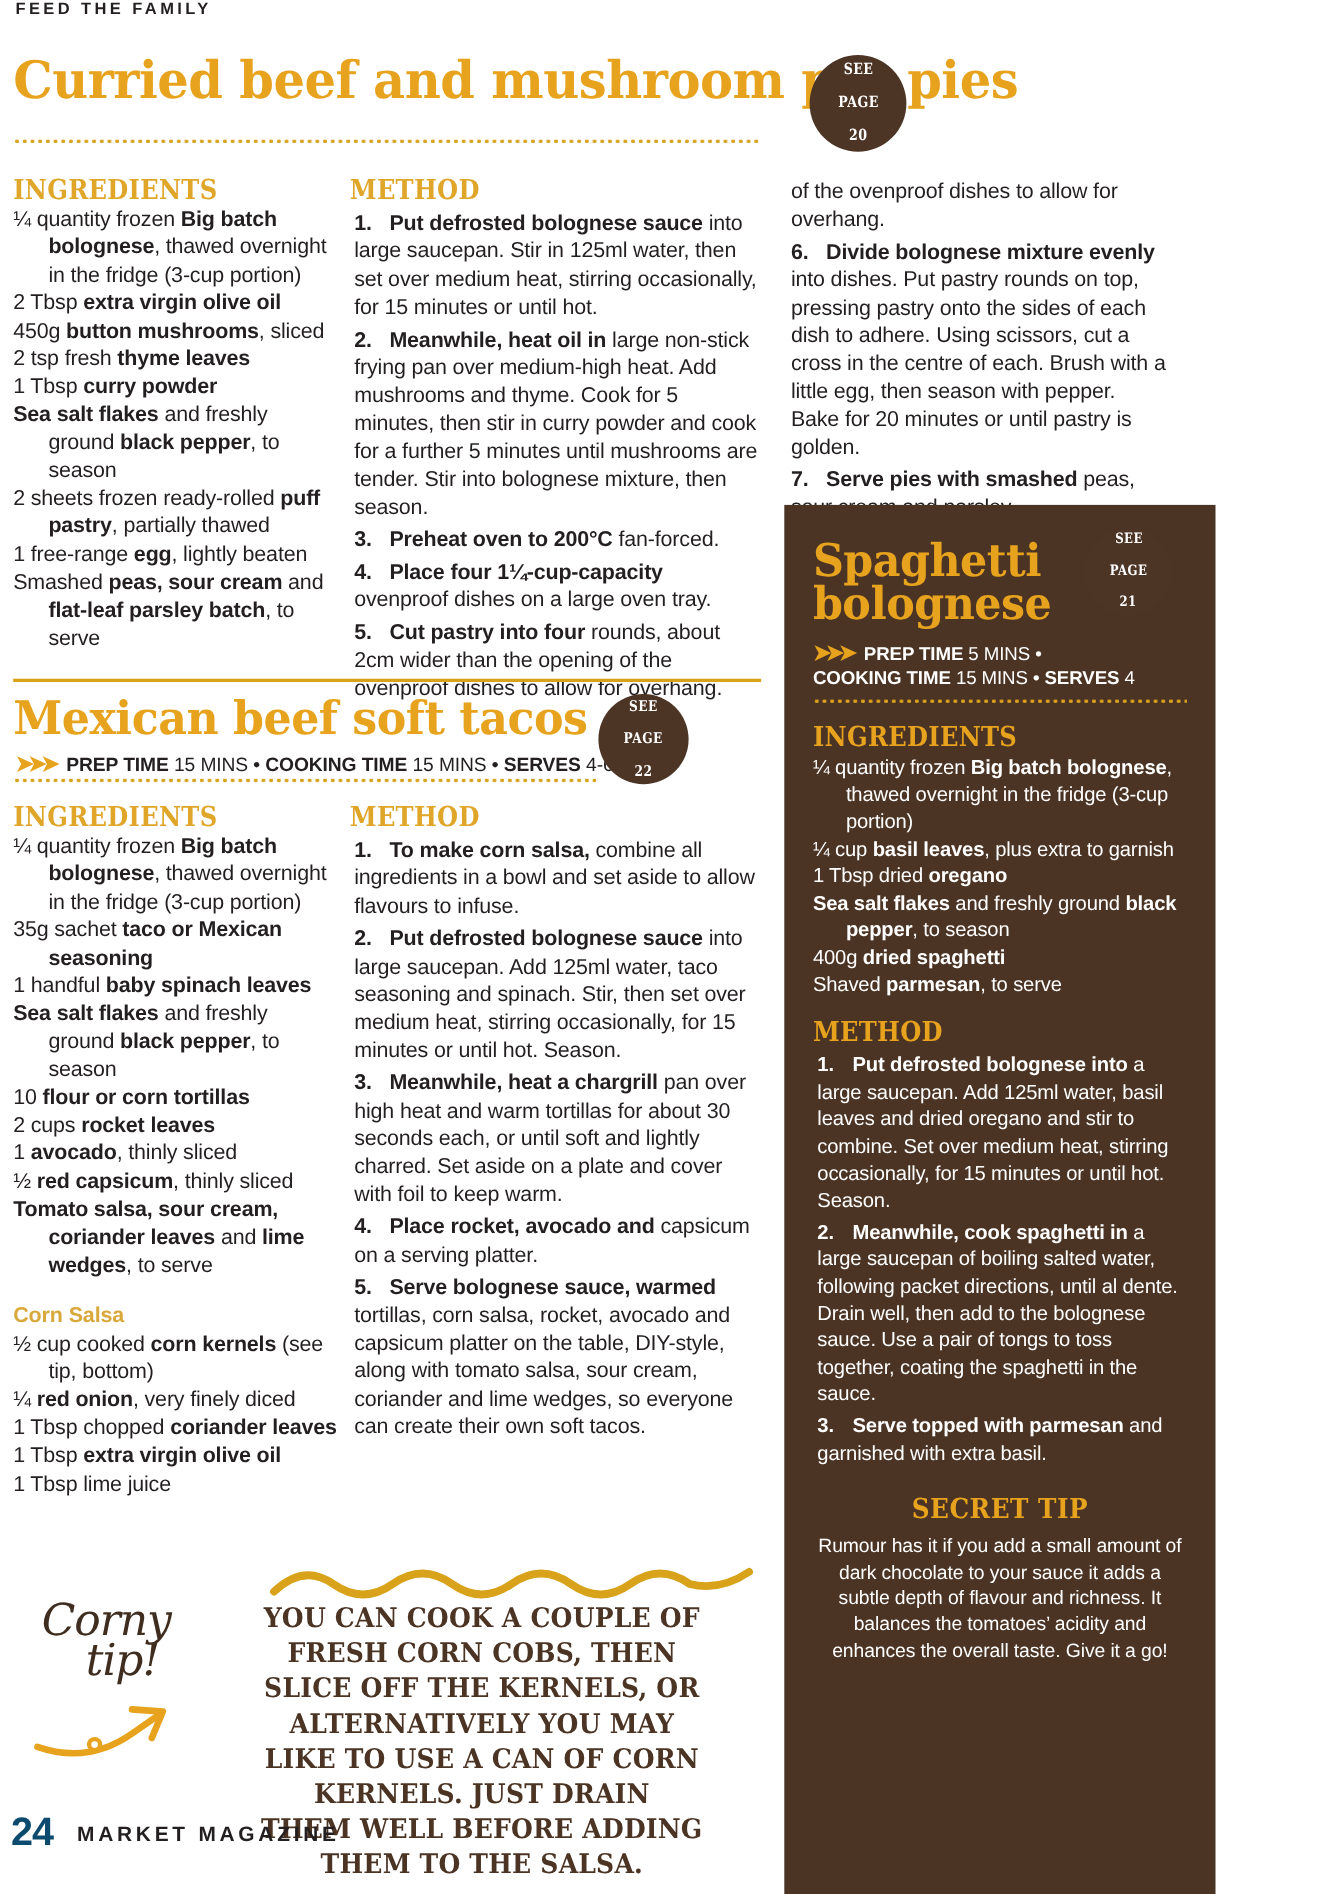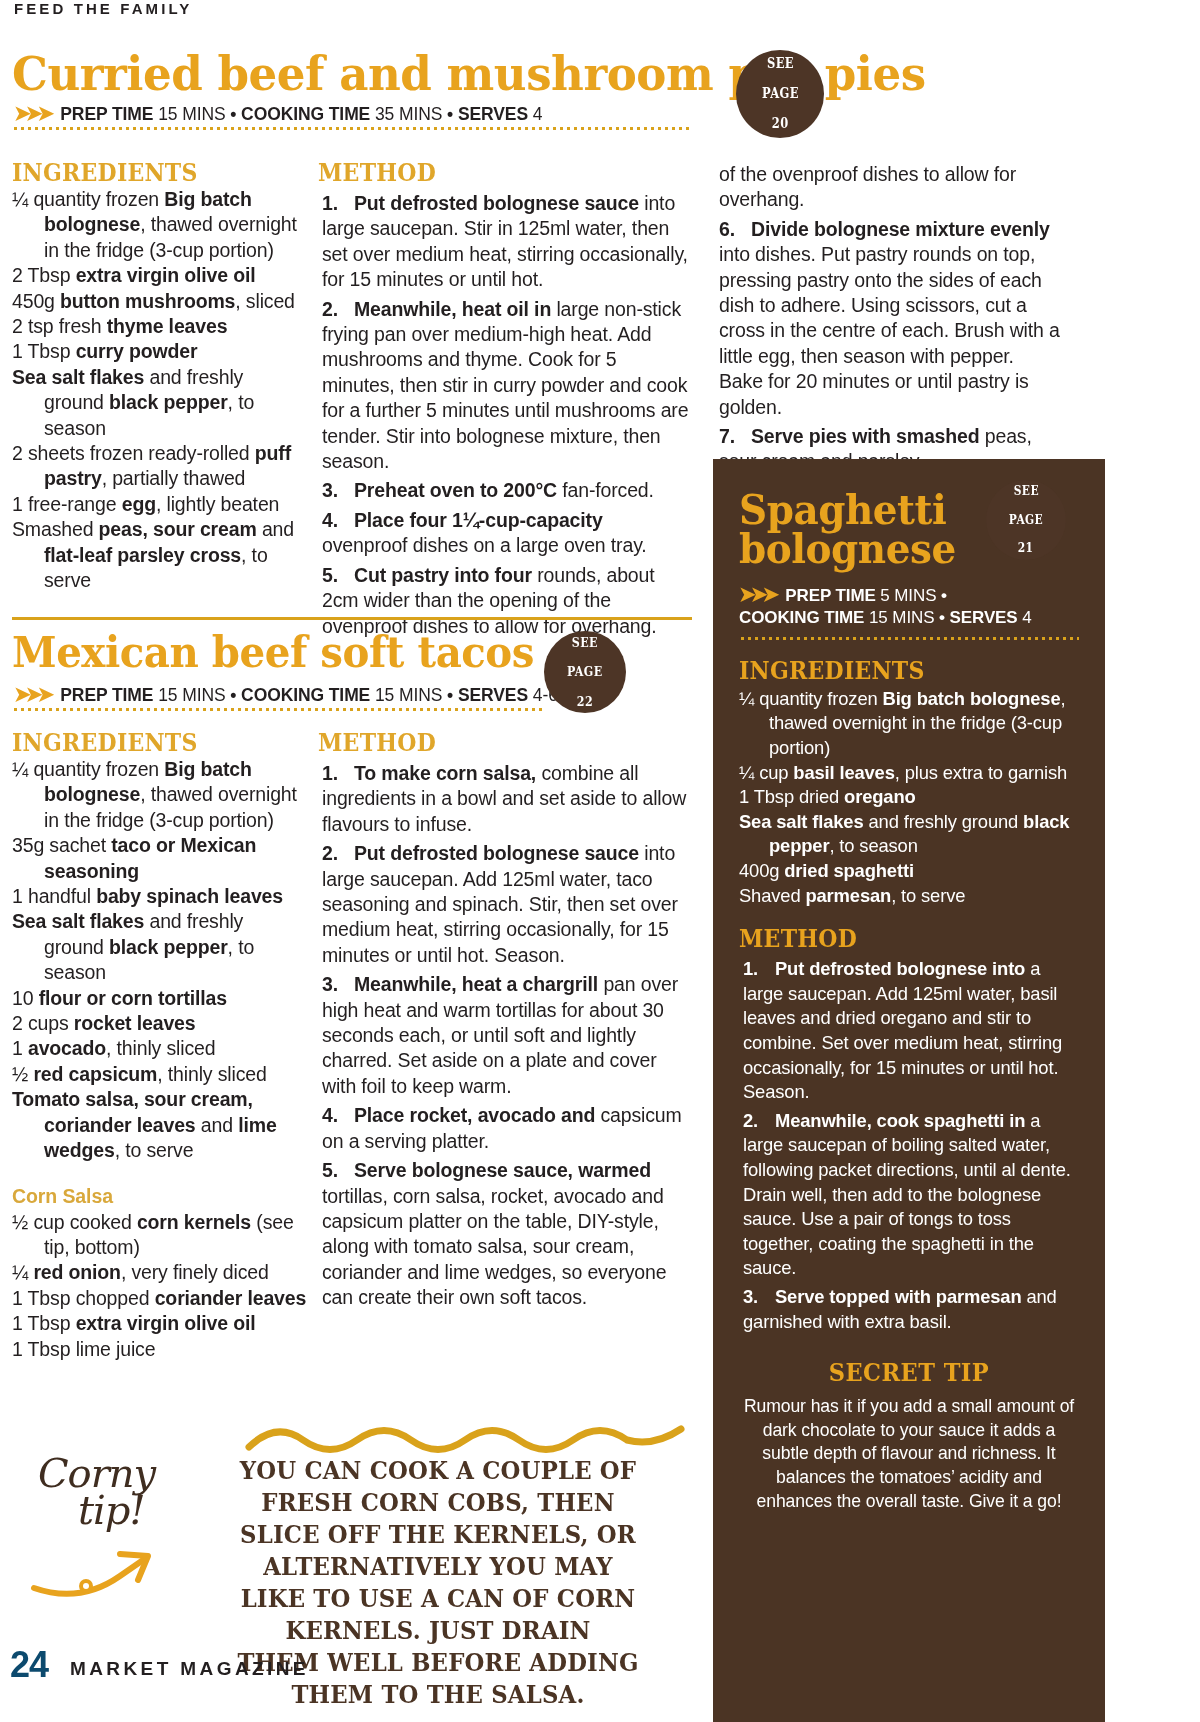--- a/index.html
+++ b/index.html
@@ -169,43 +169,40 @@
 </style>
 </head>
 <body>
 
 <div class="page">
 
   <div class="kicker">FEED THE FAMILY</div>
 
   <div class="rtitle" id="r1-title">Curried beef and mushroom pot pies</div>
 
-  <div class="meta" id="r1-meta">
-    <span class="chev">➤➤➤</span><span class="b">PREP TIME</span> <span>15 MINS</span> <span class="b">•</span> <span class="b">COOKING TIME</span> <span>35 MINS</span> <span class="b">•</span> <span class="b">SERVES</span> <span>4</span>
-  </div>
   <div class="dotrule" id="r1-dots"></div>
 
   <div class="badge" id="badge1">
     <span>SEE</span>
     <span>PAGE</span>
     <span>20</span>
   </div>
 
   <div class="col" id="c1">
     <div class="shead">INGREDIENTS</div>
     <div class="body ing-list" id="r1-ing">
         <p>¼ quantity frozen <b>Big batch bolognese</b>, thawed overnight in the fridge (3-cup portion)</p>
         <p>2 Tbsp <b>extra virgin olive oil</b></p>
         <p>450g <b>button mushrooms</b>, sliced</p>
         <p>2 tsp fresh <b>thyme leaves</b></p>
         <p>1 Tbsp <b>curry powder</b></p>
         <p><b>Sea salt flakes</b> and freshly ground <b>black pepper</b>, to season</p>
         <p>2 sheets frozen ready-rolled <b>puff pastry</b>, partially thawed</p>
         <p>1 free-range <b>egg</b>, lightly beaten</p>
-        <p>Smashed <b>peas, sour cream</b> and <b>flat-leaf parsley cross</b>, to serve</p>
+        <p>Smashed <b>peas, sour cream</b> and <b>flat-leaf parsley batch</b>, to serve</p>
       </div>
   </div>
 
   <div class="col" id="c2">
     <div class="shead">METHOD</div>
     <div class="body meth-list" id="r1-meth-a">
         <p><span class="num">1.</span><b>Put defrosted bolognese sauce</b> into large saucepan. Stir in 125ml water, then set over medium heat, stirring occasionally, for 15 minutes or until hot.</p>
         <p><span class="num">2.</span><b>Meanwhile, heat oil in</b> large non-stick frying pan over medium-high heat. Add mushrooms and thyme. Cook for 5 minutes, then stir in curry powder and cook for a further 5 minutes until mushrooms are tender. Stir into bolognese mixture, then season.</p>
         <p><span class="num">3.</span><b>Preheat oven to 200°C</b> fan-forced.</p>
         <p><span class="num">4.</span><b>Place four 1¼-cup-capacity</b> ovenproof dishes on a large oven tray.</p>

